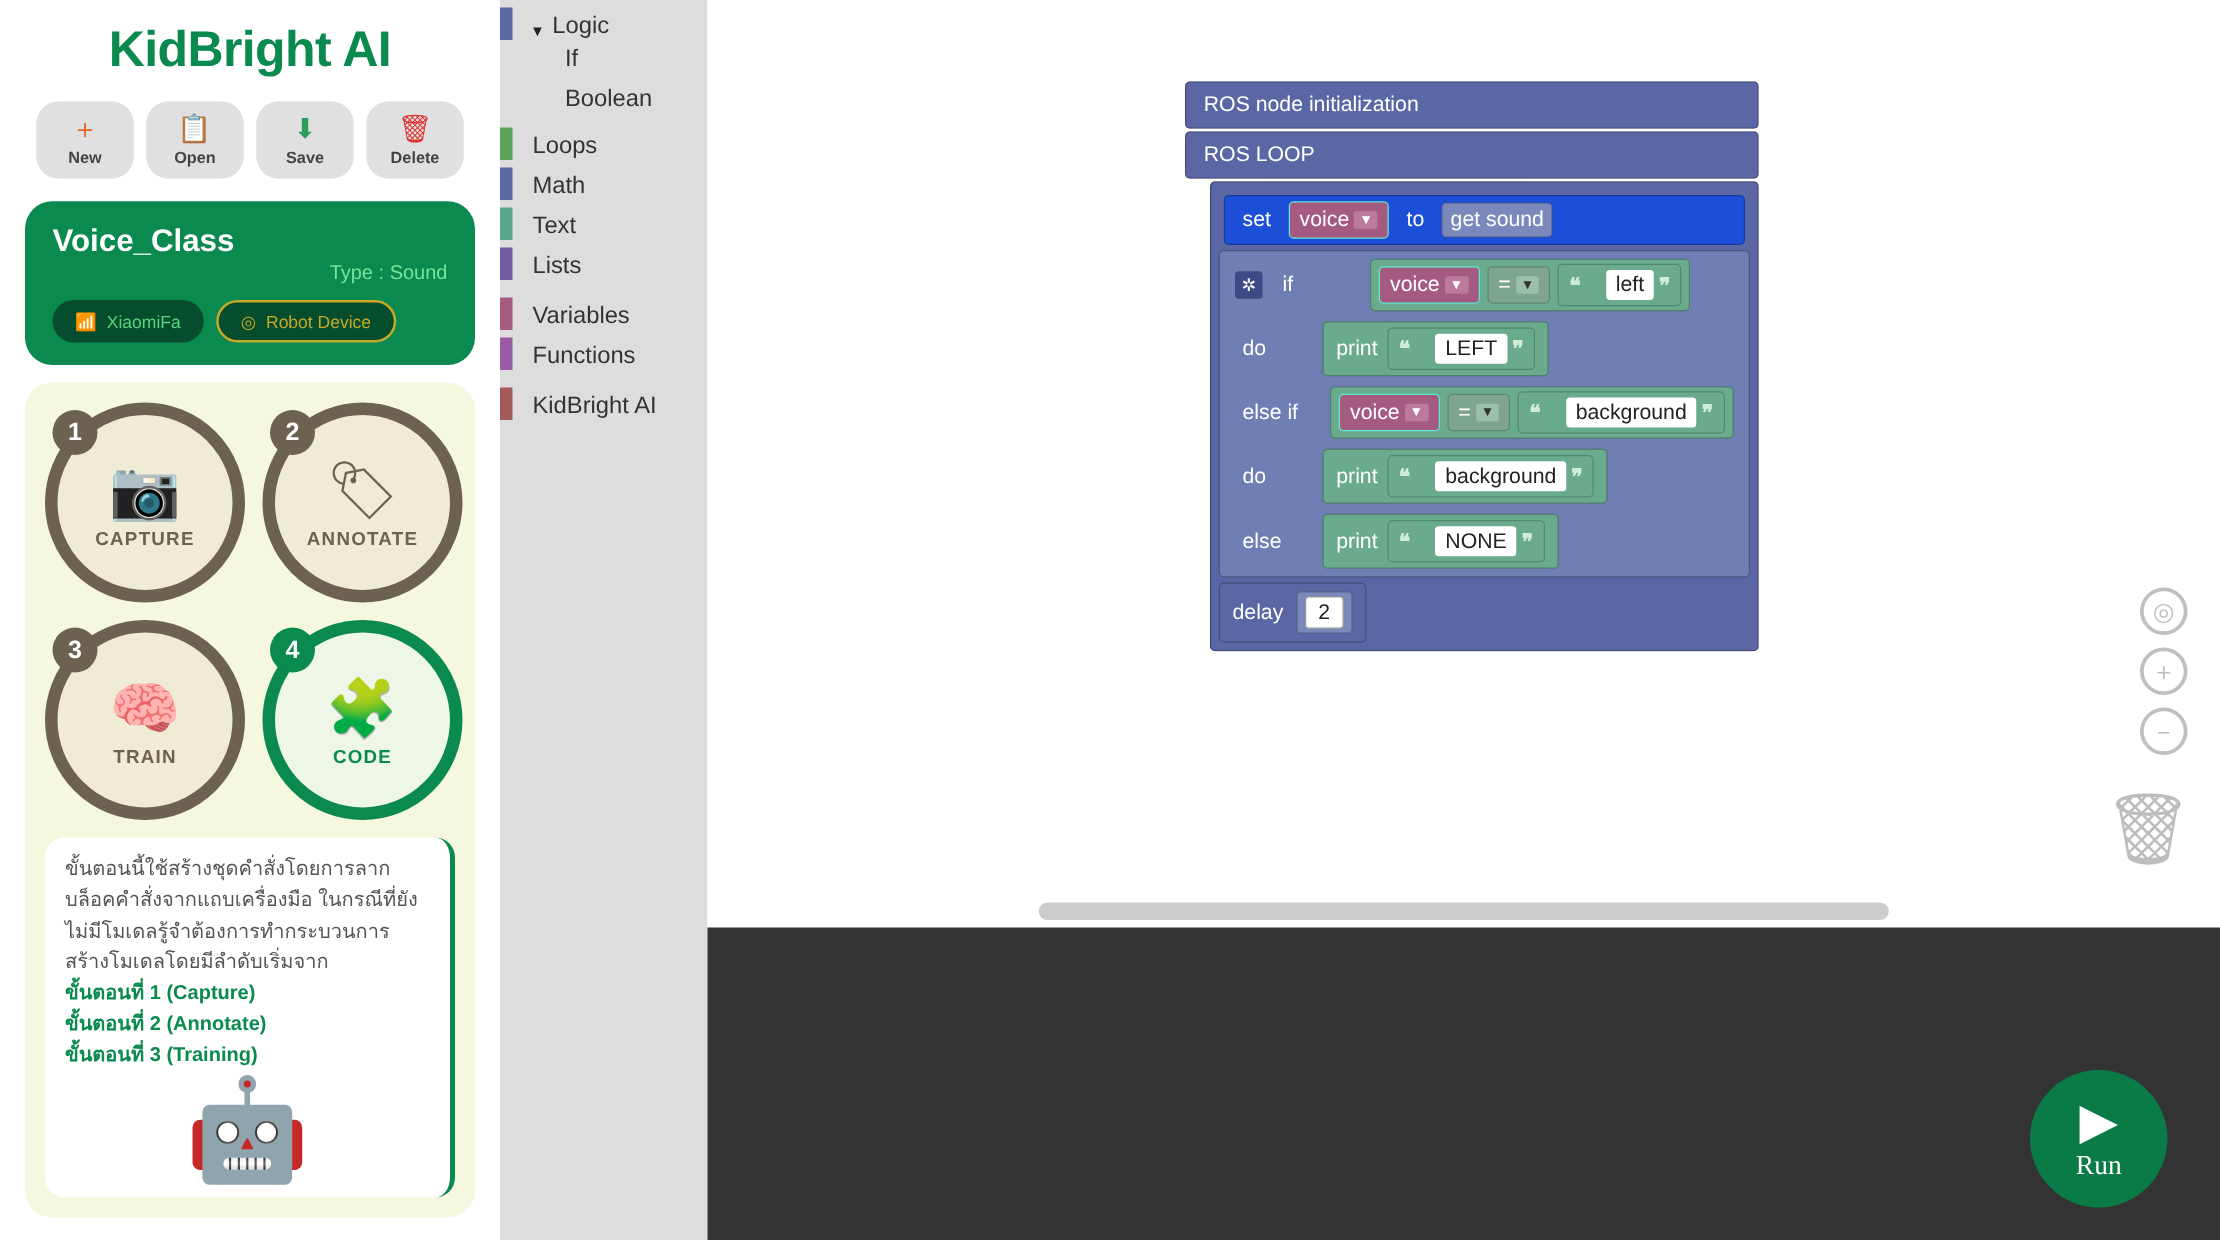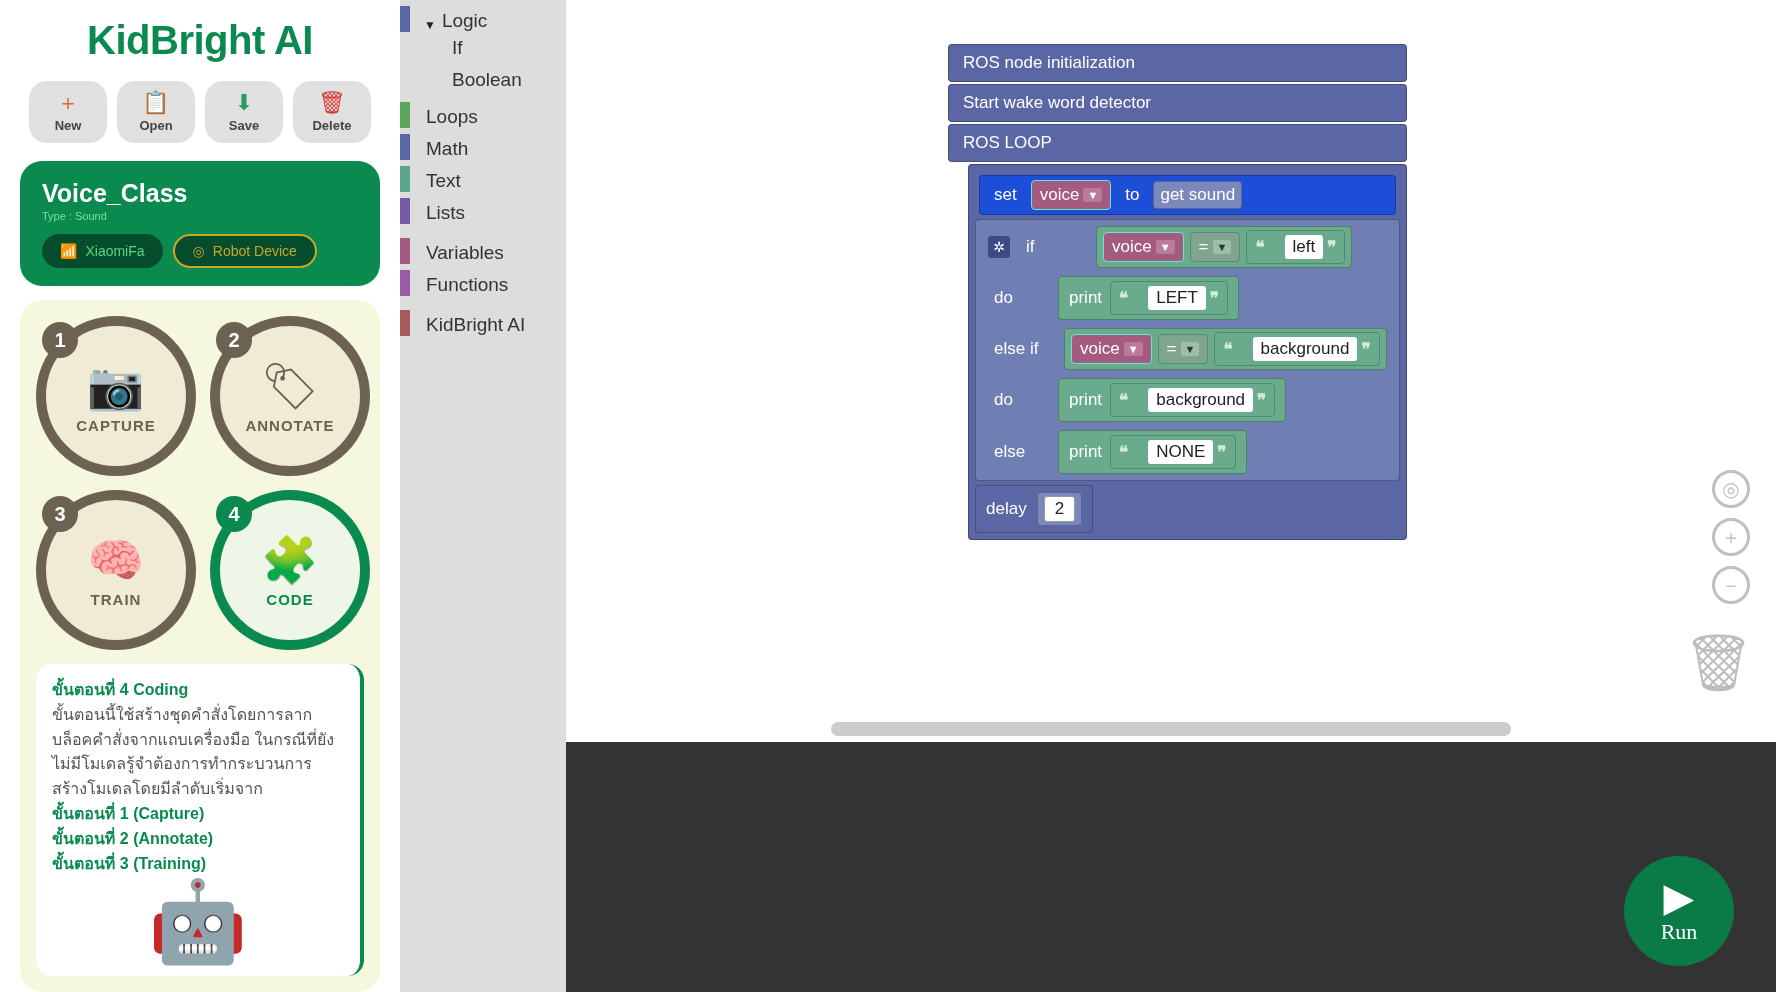--- a/index.html
+++ b/index.html
@@ -12,21 +12,21 @@
 .tool-btn { width: 78px; height: 62px; background: #e0e0e0; border-radius: 18px; display: flex; flex-direction: column; align-items: center; justify-content: center; cursor: pointer; border: none; }
 .tool-btn .ticon { font-size: 22px; line-height: 1; }
 .tool-btn .tlabel { font-size: 13px; color: #444; font-weight: 600; margin-top: 4px; }
 .tool-btn.new .ticon { color: #e9632a; }
 .tool-btn.open .ticon { color: #2196c9; }
 .tool-btn.save .ticon { color: #2a9d5c; }
 .tool-btn.delete .ticon { color: #d33; }
 
 .project-card { background: #0a8a4e; border-radius: 22px; padding: 18px 22px; color: #fff; margin-bottom: 14px; }
 .project-title { font-size: 25px; font-weight: 600; color: #fff; margin-bottom: 2px; }
-.project-type { font-size: 11px; color: #78e39b; margin-bottom: 12px; }
+.project-type { font-size: 16px; color: #78e39b; margin-bottom: 12px; text-align: right; }
 .chips { display: flex; gap: 10px; }
 .chip { border-radius: 22px; padding: 7px 18px; font-size: 14px; display: flex; align-items: center; gap: 8px; }
 .chip.device { background: #054d2c; color: #5ad47c; }
 .chip.robot { background: #054d2c; border: 2px solid #c8a82a; color: #c8a82a; }
 .chip .cicon { font-size: 14px; }
 
 .steps-panel { background: #f5f7df; border-radius: 22px; padding: 16px; }
 .step-grid { display: grid; grid-template-columns: 1fr 1fr; gap: 14px; margin-bottom: 14px; }
 .step-item { position: relative; width: 160px; height: 160px; border-radius: 50%; background: #f0ebd5; border: 10px solid #6d6152; display:flex; flex-direction: column; align-items: center; justify-content: center; justify-self: center; }
 .step-item.active { border-color: #0a8a4e; background: #eef7e7; }
@@ -60,21 +60,21 @@
 .ctrl-btn { width: 38px; height: 38px; border-radius: 50%; border: 3px solid #bfbfbf; background: #fff; color: #bfbfbf; font-size: 20px; display:flex; align-items:center; justify-content:center; cursor:pointer; }
 .trash { position:absolute; right: 22px; bottom: 46px; font-size: 56px; color: #bdbdbd; cursor:pointer; }
 
 
 .console { height: 250px; background: #333; position: relative; }
 .run-btn { position:absolute; right: 42px; bottom: 26px; width: 110px; height: 110px; border-radius: 50%; background: #0a7a47; color:#fff; border:none; display:flex; flex-direction:column; align-items:center; justify-content:center; cursor:pointer; }
 .run-btn .play { font-size: 40px; line-height:1; }
 .run-btn .rlabel { font-size: 22px; margin-top: 2px; font-family: Georgia, serif; }
 
 
-.stack { position:absolute; left: 382px; top: 44px; font-family: Arial, sans-serif; font-size: 17px; color:#fff; }
+.stack { position:absolute; left: 382px; top: 65px; font-family: Arial, sans-serif; font-size: 17px; color:#fff; }
 .blk { position:relative; padding: 8px 14px; border-radius: 4px; margin-bottom: 2px; display:flex; align-items:center; gap:8px; border:1px solid rgba(0,0,0,0.25); }
 .blk.purple { background:#5b67a5; }
 .loop-body { background:#5b67a5; border:1px solid rgba(0,0,0,0.3); border-radius:4px; padding: 6px 6px 6px 6px; }
 .row { display:flex; align-items:center; gap:10px; padding: 4px 8px; }
 .kw { color:#fff; padding: 0 6px; }
 .varpill { background:#a55b7f; border:1px solid #5eead4; border-radius:4px; padding: 4px 8px; display:inline-flex; align-items:center; gap:4px; }
 .varpill .dd { background:#bb7a99; font-size:11px; padding:1px 4px; border-radius:2px; }
 .oppill { background:#7fa58f; border:1px solid #5d8571; border-radius:4px; padding:4px 8px; display:inline-flex; align-items:center; gap:4px; }
 .oppill .dd { background:#9cbfaa; font-size:11px; padding:1px 4px; border-radius:2px; color:#333; }
 .strpill { background:#6aab8d; border:1px solid #4d8a6d; border-radius:4px; padding:4px 8px; display:inline-flex; align-items:center; gap:4px; }
@@ -148,21 +148,20 @@
         <div class="step-label">TRAIN</div>
       </div>
       <div class="step-item active">
         <div class="step-badge">4</div>
         <div class="step-icon">🧩</div>
         <div class="step-label">CODE</div>
       </div>
     </div>
 
     <div class="instructions">
-      <div class="h">ขั้นตอนที่ 4 Coding</div>
       <div class="p">ขั้นตอนนี้ใช้สร้างชุดคำสั่งโดยการลากบล็อคคำสั่งจากแถบเครื่องมือ ในกรณีที่ยังไม่มีโมเดลรู้จำต้องการทำกระบวนการสร้างโมเดลโดยมีลำดับเริ่มจาก</div>
       <div class="h">ขั้นตอนที่ 1 (Capture)</div>
       <div class="h">ขั้นตอนที่ 2 (Annotate)</div>
       <div class="h">ขั้นตอนที่ 3 (Training)</div>
       <div class="robot-img">🤖</div>
     </div>
   </div>
 </div>
 
 <div class="cat-panel">
@@ -203,23 +202,20 @@
       <span>KidBright AI</span>
     </div>
 </div>
 
 <div class="workspace">
   <div class="blockly">
 
     <div class="stack">
       <div class="blk purple">
           <span>ROS node initialization</span>
-        </div>
-      <div class="blk purple">
-          <span>Start wake word detector</span>
         </div>
       <div class="blk purple" style="padding-bottom:8px">
           <span>ROS LOOP</span>
         </div>
 
       <div class="loop-body" style="margin-left:20px">
         <div class="rowset">
           <span class="kw">set</span>
           <span class="varpill">
               <span>voice</span>

